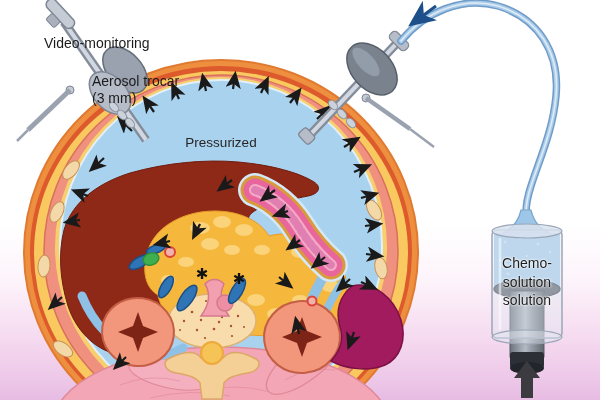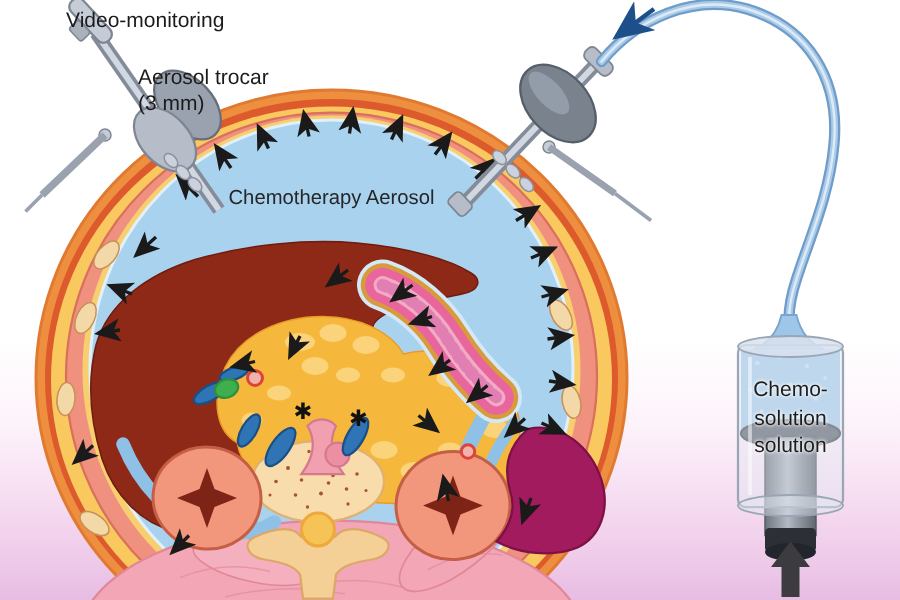--- a/index.html
+++ b/index.html
@@ -2,24 +2,24 @@
 <html><head>
 <meta charset="utf-8">
 <style>
   html,body{margin:0;padding:0;}
   #stage{
     position:relative;width:600px;height:400px;overflow:hidden;
     font-family:"Liberation Sans", sans-serif;
     background:linear-gradient(180deg,#ffffff 0%,#ffffff 56%,#fdf4fb 70%,#f6ddf1 83%,#eec9e9 94%,#e7bce3 100%);
   }
   #art{position:absolute;left:0;top:0;}
-  .lbl{position:absolute;color:#1b1b1b;font-size:14px;line-height:17px;white-space:pre;}
+  .lbl{position:absolute;color:#1b1b1b;font-size:14px;line-height:17px;white-space:pre;margin-top:30px;}
   .lbl-center{text-align:center;white-space:normal;}
   #aerosol-label{left:121px;top:103px;width:200px;font-size:13.5px;line-height:19px;color:#262626;}
-  #chemo-label{left:489px;top:250px;width:76px;font-size:14px;line-height:18.5px;color:#1d1d1d;
+  #chemo-label{left:489px;top:224px;width:76px;font-size:14px;line-height:18.5px;color:#1d1d1d;
     text-shadow:0 0 2px #ffffff,0 0 3px #ffffff;}
 </style>
 </head>
 <body>
 
 <div id="stage">
 
 <svg id="art" width="600" height="400" viewBox="0 0 600 400">
   <defs>
     <marker id="ah" markerWidth="9" markerHeight="8" refX="6" refY="3.5" orient="auto">
@@ -286,16 +286,16 @@
     <line x1="500" y1="238" x2="500" y2="330" stroke="#ffffff" stroke-width="2.5" opacity="0.55"></line>
     <path d="M 527 361 L 540 378 L 533 378 L 533 398 L 521 398 L 521 378 L 514 378 Z" fill="#3c3c40"></path>
   </g>
 </svg>
 
   <div class="lbl" style="left:44px;top:5px;">Video-monitoring</div>
 
   <div class="lbl" style="left:92px;top:43px;"><span>Aerosol trocar</span><br><span>(3 mm)</span></div>
 
 
-  <div class="lbl lbl-center" id="aerosol-label"><br><span>Chemotherapy Aerosol</span><br></div>
+  <div class="lbl lbl-center" id="aerosol-label"><span>Pressurized</span><br><br></div>
 
   <div class="lbl lbl-center" id="chemo-label"><span>Chemo-</span><br><span>solution</span><br><span>solution</span></div>
 </div>
 
 </body></html>

